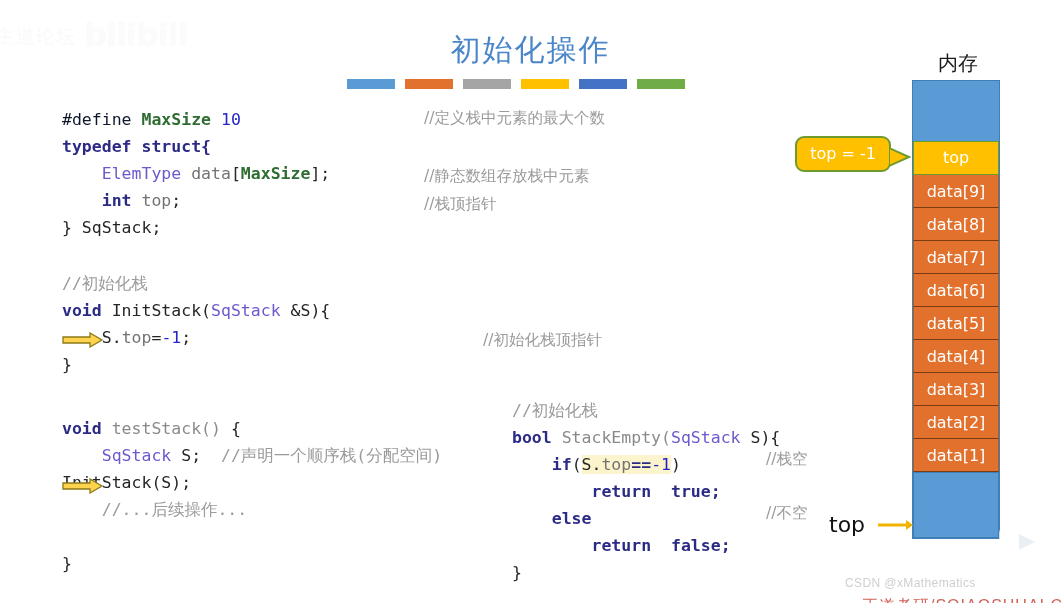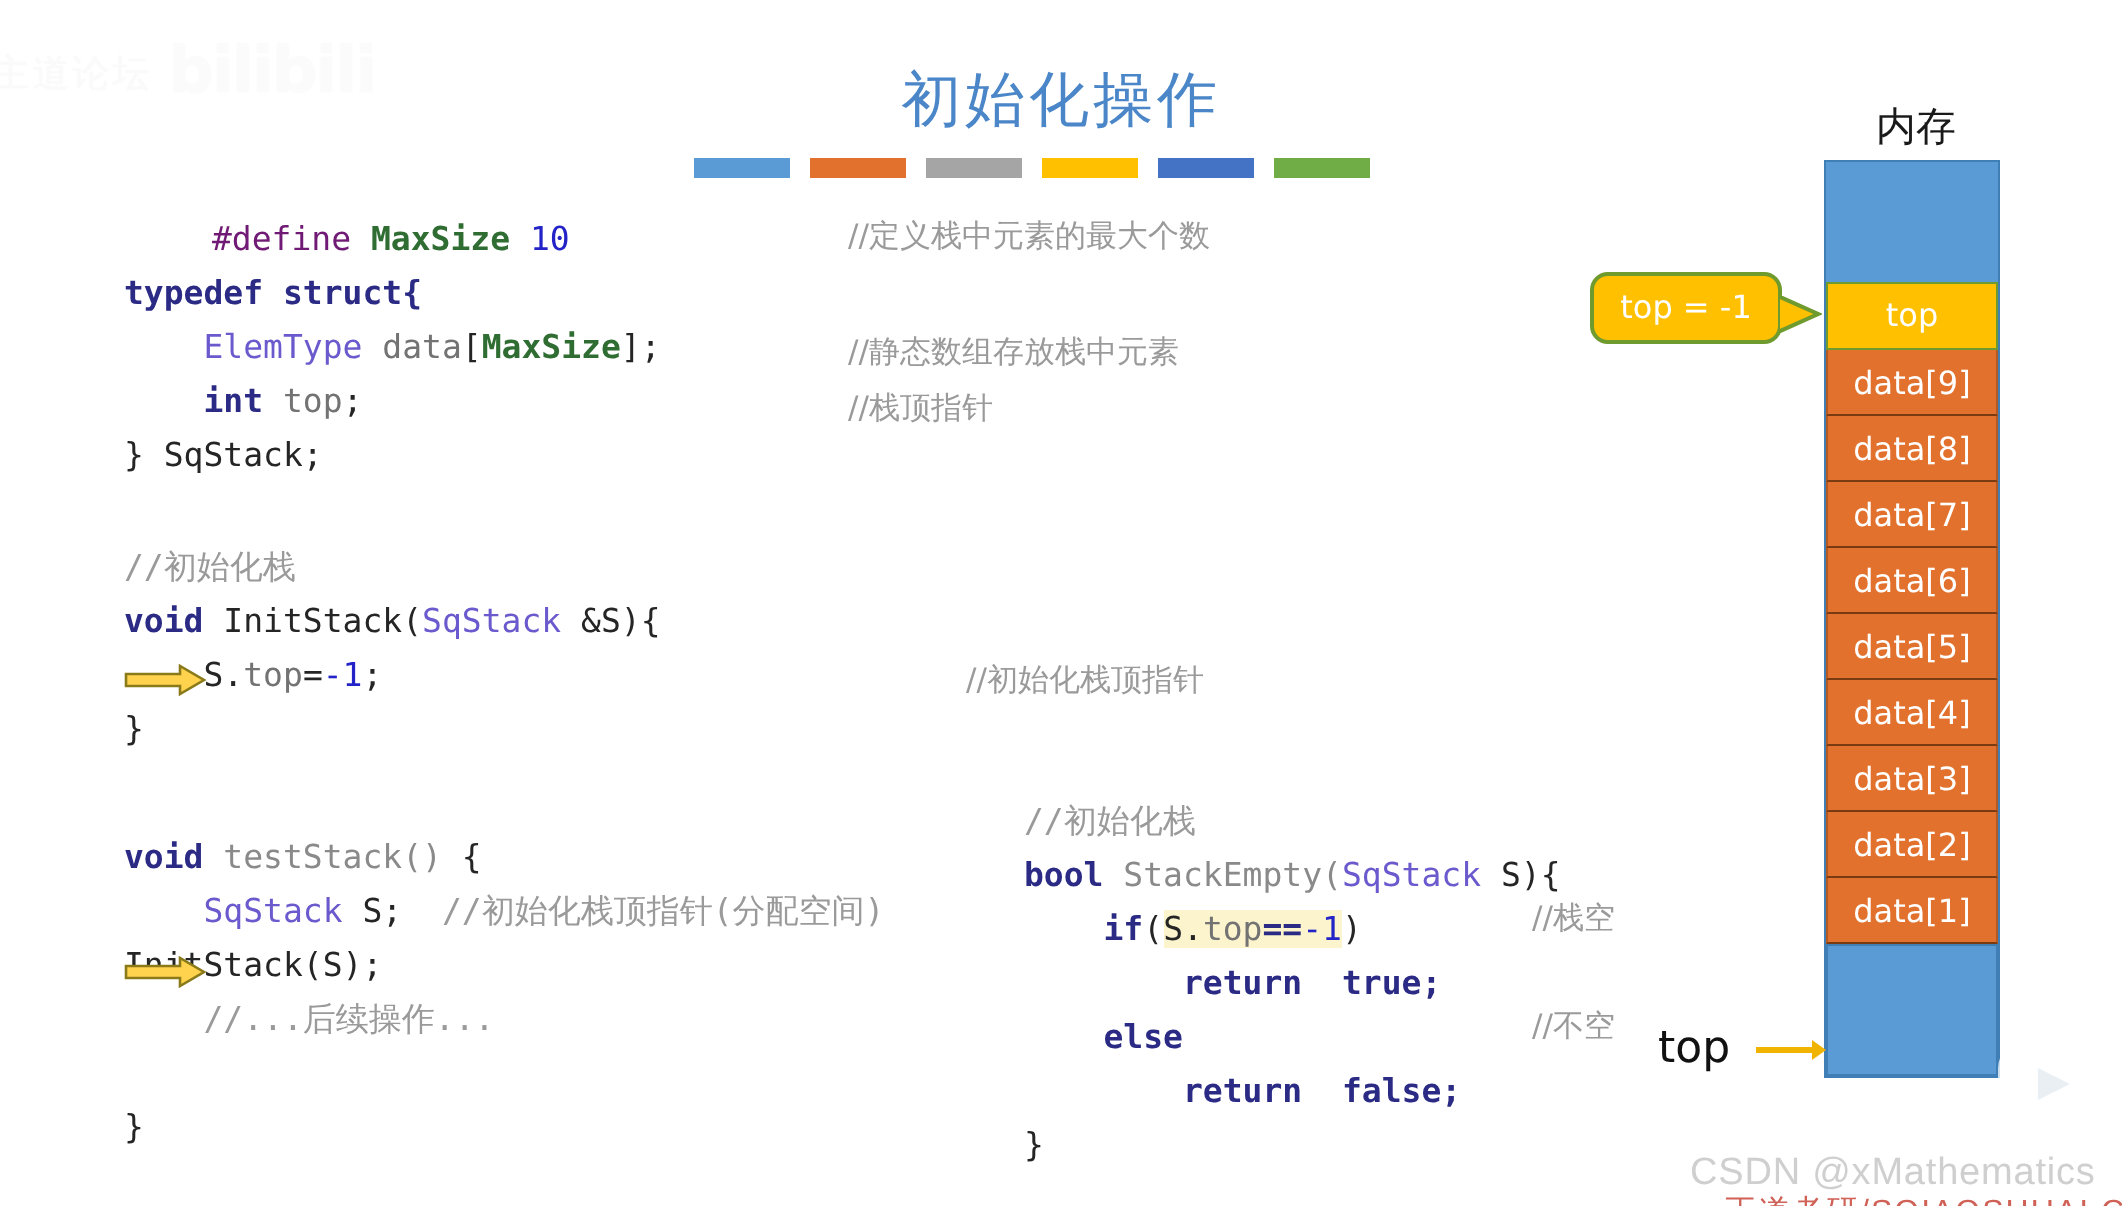--- a/index.html
+++ b/index.html
@@ -47,21 +47,21 @@
     color: #f4f4f4;
     letter-spacing: -1px;
     font-family: "DejaVu Sans", sans-serif;
     text-shadow: 0 0 1px #ececec;
   }
 
   .wm-csdn {
     position: absolute;
     left: 845px;
     top: 576px;
-    font-size: 19px;
+    font-size: 12px;
     color: #cfcfcf;
     letter-spacing: 0.4px;
     white-space: nowrap;
     pointer-events: none;
   }
   .wm-red {
     position: absolute;
     left: 862px;
     top: 596px;
     font-size: 16px;
@@ -114,21 +114,21 @@
     position: absolute;
     font-family: "DejaVu Sans Mono", "Liberation Mono", monospace;
     font-size: 16.5px;
     line-height: 27px;
     white-space: pre;
     color: #252525;
   }
   .cmt  { color: #9a9a9a; font-family: "DejaVu Sans", sans-serif; font-size: 15.5px; }
   .cmt-mono { color: #9a9a9a; }
   .kw   { color: #2b2b86; font-weight: bold; }
-  .def  { color: #701a75; margin-left: 44px; }
+  .def  { color: #0f172a; }
   .typ  { color: #2f6d32; font-weight: bold; }
   .num  { color: #2323c8; }
   .cls  { color: #6a5acd; }
   .fld  { color: #737373; }
   .fn   { color: #8a8a8a; }
   .pln  { color: #252525; }
   .hl   { background: #fbf4cc; }
 
   .blk-struct { left: 62px; top: 106px; }
   .blk-struct-cmt1 { position:absolute; left: 424px; top: 108px; }
@@ -281,21 +281,21 @@
     <span class="pln">S.</span><span class="fld">top</span><span class="pln">=</span><span class="num">-1</span><span class="pln">;</span>
 <span class="pln">}</span></div>
 
   <div class="cmt blk-init-cmt">//初始化栈顶指针</div>
 
   <svg class="arrow-inline arr1" viewBox="0 0 42 16">
     <path d="M1 5 L28 5 L28 1 L40 8 L28 15 L28 11 L1 11 Z" fill="#ffd34d" stroke="#8a7a1a" stroke-width="1.3"></path>
   </svg>
 
   <div class="code blk-test"><span class="kw">void</span><span class="fn"> testStack()</span><span class="pln"> {</span>
-    <span class="cls">SqStack</span><span class="pln"> S;</span>  <span class="cmt-mono">//初始化栈顶指针(分配空间)</span>
+    <span class="cls">SqStack</span><span class="pln"> S;</span>  <span class="cmt-mono">//声明一个顺序栈(分配空间)</span>
 <span class="pln">InitStack(S);</span>
     <span class="cmt-mono">//...后续操作...</span>
 
 <span class="pln">}</span></div>
 
   <svg class="arrow-inline arr2" viewBox="0 0 42 16">
     <path d="M1 5 L28 5 L28 1 L40 8 L28 15 L28 11 L1 11 Z" fill="#ffd34d" stroke="#8a7a1a" stroke-width="1.3"></path>
   </svg>
 
   <div class="code blk-empty"><span class="cmt-mono">//初始化栈</span>

